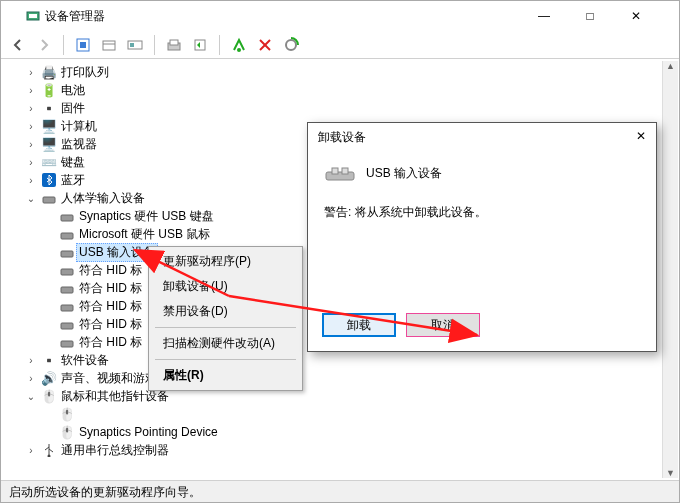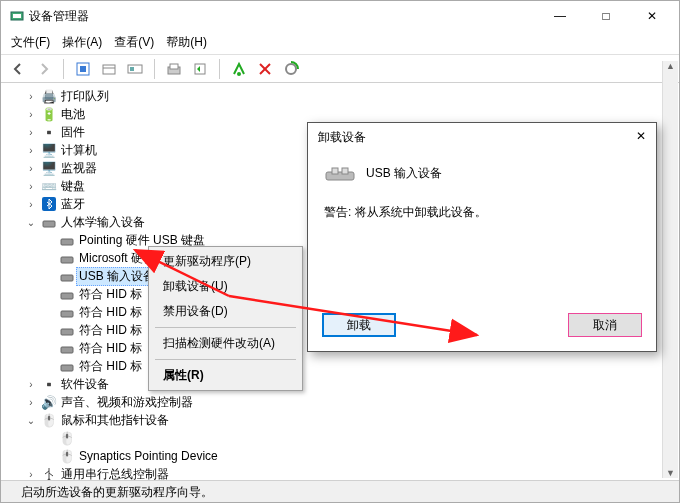--- a/index.html
+++ b/index.html
@@ -8,38 +8,38 @@
     font-family: "Microsoft YaHei", "Segoe UI", Tahoma, sans-serif;
     font-size: 12px;
     background: #fff;
     color: #000;
     width: 680px;
     height: 503px;
     overflow: hidden;
     position: relative;
   }
   .window { border: 1px solid #aaa; width: 680px; height: 503px; position: relative; display: flex; flex-direction: column; }
-  .titlebar { display: flex; align-items: center; height: 30px; padding: 0 4px; }
+  .titlebar { display: flex; align-items: center; height: 30px; padding: 0 20px; }
   .titlebar .title { display: flex; align-items: center; gap: 4px; margin-left: 4px; flex: 1; }
   .titlebar .win-btns { display: flex; }
   .win-btn { width: 46px; height: 30px; display: flex; align-items: center; justify-content: center; }
   .menubar { display: flex; gap: 12px; padding: 3px 10px; border-bottom: 1px solid #e0e0e0; }
   .menubar span { cursor: default; }
   .toolbar { display: flex; align-items: center; gap: 4px; padding: 2px 6px; border-bottom: 1px solid #d0d0d0; height: 28px; }
   .tool-sep { width: 1px; height: 20px; background: #ccc; margin: 0 4px; }
   .tool-btn { width: 22px; height: 22px; display: flex; align-items: center; justify-content: center; }
   .tree-area { flex: 1; padding: 4px 2px; overflow: hidden; background: #fff; position: relative; }
   .tree ul { list-style: none; margin: 0; padding-left: 18px; }
   .tree > ul { padding-left: 4px; }
   .tree li { white-space: nowrap; }
   .node { display: flex; align-items: center; height: 18px; gap: 4px; }
   .exp { width: 12px; display: inline-flex; justify-content: center; color: #555; font-size: 10px; cursor: default; }
   .ico { width: 16px; height: 16px; display: inline-flex; align-items: center; justify-content: center; font-size: 13px; }
   .node.selected .lbl { background: #cde8ff; border: 1px dotted #66a3ff; padding: 0 2px; margin: -1px -3px; }
-  .statusbar { border-top: 1px solid #d0d0d0; padding: 3px 20px; height: 22px; font-size: 12px; background: #f0f0f0; }
+  .statusbar { border-top: 1px solid #d0d0d0; padding: 3px 8px; height: 22px; font-size: 12px; background: #f0f0f0; }
 
   .context-menu {
     position: absolute;
     left: 148px; top: 246px;
     width: 155px;
     background: #f0f0f0;
     border: 1px solid #a0a0a0;
     box-shadow: 2px 2px 4px rgba(0,0,0,.25);
     padding: 2px;
     z-index: 10;
@@ -53,21 +53,21 @@
     width: 350px; height: 230px;
     background: #fff;
     border: 1px solid #555;
     box-shadow: 4px 4px 10px rgba(0,0,0,.35);
     z-index: 20;
     display: flex; flex-direction: column;
   }
   .dialog .dlg-title { display: flex; align-items: flex-start; justify-content: space-between; padding: 6px 10px; font-size: 12px; }
   .dialog .dlg-body { padding: 10px 16px; flex: 1; }
   .dlg-device { display: flex; align-items: center; gap: 10px; margin-bottom: 20px; }
-  .dlg-buttons { display: flex; justify-content: space-between; gap: 26px; padding: 10px 14px 14px; }
+  .dlg-buttons { display: flex; justify-content: flex-start; gap: 10px; padding: 10px 14px 14px; }
   .dlg-btn { min-width: 74px; height: 24px; border: 1px solid #ec4899; background: #e1e1e1; font-size: 12px; font-family: inherit; }
   .dlg-btn.primary { border: 2px solid #0078d7; background: #e5f1fb; }
 
   .arrow-layer { position: absolute; inset: 0; pointer-events: none; z-index: 30; }
   .scroll-stub { position:absolute; right:1px; top:60px; bottom:24px; width:16px; background:#f0f0f0; border-left:1px solid #ddd;}
   .scroll-stub::before{content:"▲";position:absolute;top:0;left:0;right:0;text-align:center;font-size:9px;color:#666;}
   .scroll-stub::after{content:"▼";position:absolute;bottom:0;left:0;right:0;text-align:center;font-size:9px;color:#666;}
 </style>
 </head>
 <body>
@@ -84,26 +84,20 @@
       </span>
       <span>设备管理器</span>
     </div>
     <div class="win-btns">
       <div class="win-btn">—</div>
       <div class="win-btn">□</div>
       <div class="win-btn">✕</div>
     </div>
   </div>
 
-  <div class="menubar">
-    <span>文件(F)</span>
-    <span>操作(A)</span>
-    <span>查看(V)</span>
-    <span>帮助(H)</span>
-  </div>
 
   <div class="toolbar">
     <div class="tool-btn">
         <svg width="14" height="14">
           <path d="M9 2 L4 7 L9 12" fill="none" stroke="#555" stroke-width="2"></path>
         </svg>
       </div>
     <div class="tool-btn">
         <svg width="14" height="14">
           <path d="M5 2 L10 7 L5 12" fill="none" stroke="#bbb" stroke-width="2"></path>
@@ -233,21 +227,21 @@
                 </div>
               <ul>
                 <li>
                     <div class="node">
                       <span class="exp"></span>
                       <span class="ico">
                         <svg width="14" height="14">
                           <rect x="1" y="6" width="12" height="6" rx="1" fill="#999" stroke="#666"></rect>
                         </svg>
                       </span>
-                      <span class="lbl">Pointing 硬件 USB 键盘</span>
+                      <span class="lbl">Synaptics 硬件 USB 键盘</span>
                     </div>
                   </li>
                 <li>
                     <div class="node">
                       <span class="exp"></span>
                       <span class="ico">
                         <svg width="14" height="14">
                           <rect x="1" y="6" width="12" height="6" rx="1" fill="#999" stroke="#666"></rect>
                         </svg>
                       </span>

